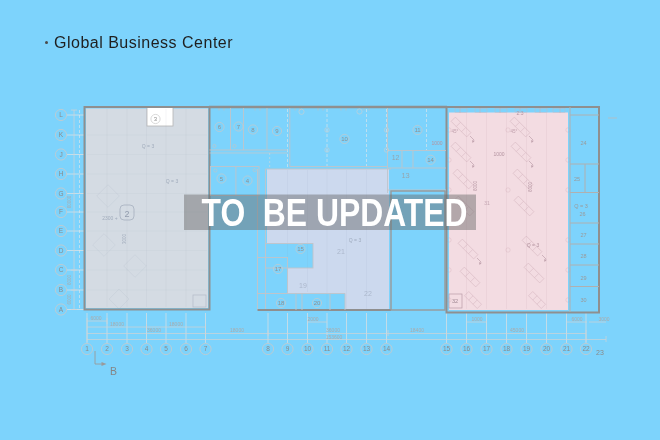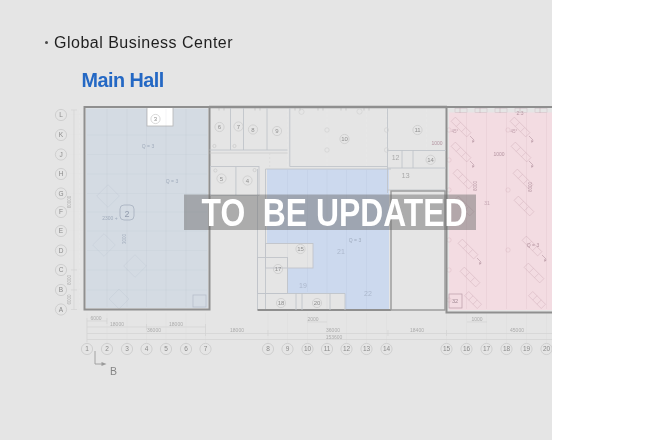--- a/index.html
+++ b/index.html
@@ -1,27 +1,26 @@
 <!DOCTYPE html>
 <html><head>
 <meta charset="utf-8">
 <style>
   html,body{margin:0;padding:0;background:#ffffff;}
-  #stage{position:relative;width:552px;height:440px;background:#e5e5e5;overflow:hidden;
+  #stage{position:relative;width:660px;height:440px;background:#7dd3fc;overflow:hidden;
          font-family:"Liberation Sans",sans-serif;}
   #title1{position:absolute;left:54px;top:34.3px;font-size:16px;color:#1f1f1f;letter-spacing:0.5px;}
   #bullet{position:absolute;left:45.4px;top:41.2px;width:3px;height:3px;border-radius:50%;background:#4a4a4a;}
   #title2{position:absolute;left:81.5px;top:69.1px;font-size:19.8px;font-weight:700;color:#2468c4;letter-spacing:-0.5px;}
 </style>
 </head>
 <body>
 <div id="stage">
   <div id="bullet"></div>
   <div id="title1">Global Business Center</div>
-  <div id="title2">Main Hall</div>
   <svg id="plan" width="660" height="440" viewBox="0 0 660 440" style="position:absolute;left:0;top:0;">
 
     <g stroke="#e4e4e4" stroke-width="0.7">
 
       <line x1="67" y1="115" x2="84" y2="115"></line>
       <line x1="67" y1="135" x2="84" y2="135"></line>
       <line x1="67" y1="154.5" x2="84" y2="154.5"></line>
       <line x1="67" y1="174" x2="84" y2="174"></line>
       <line x1="67" y1="193.5" x2="84" y2="193.5"></line>
       <line x1="67" y1="212" x2="84" y2="212"></line>

